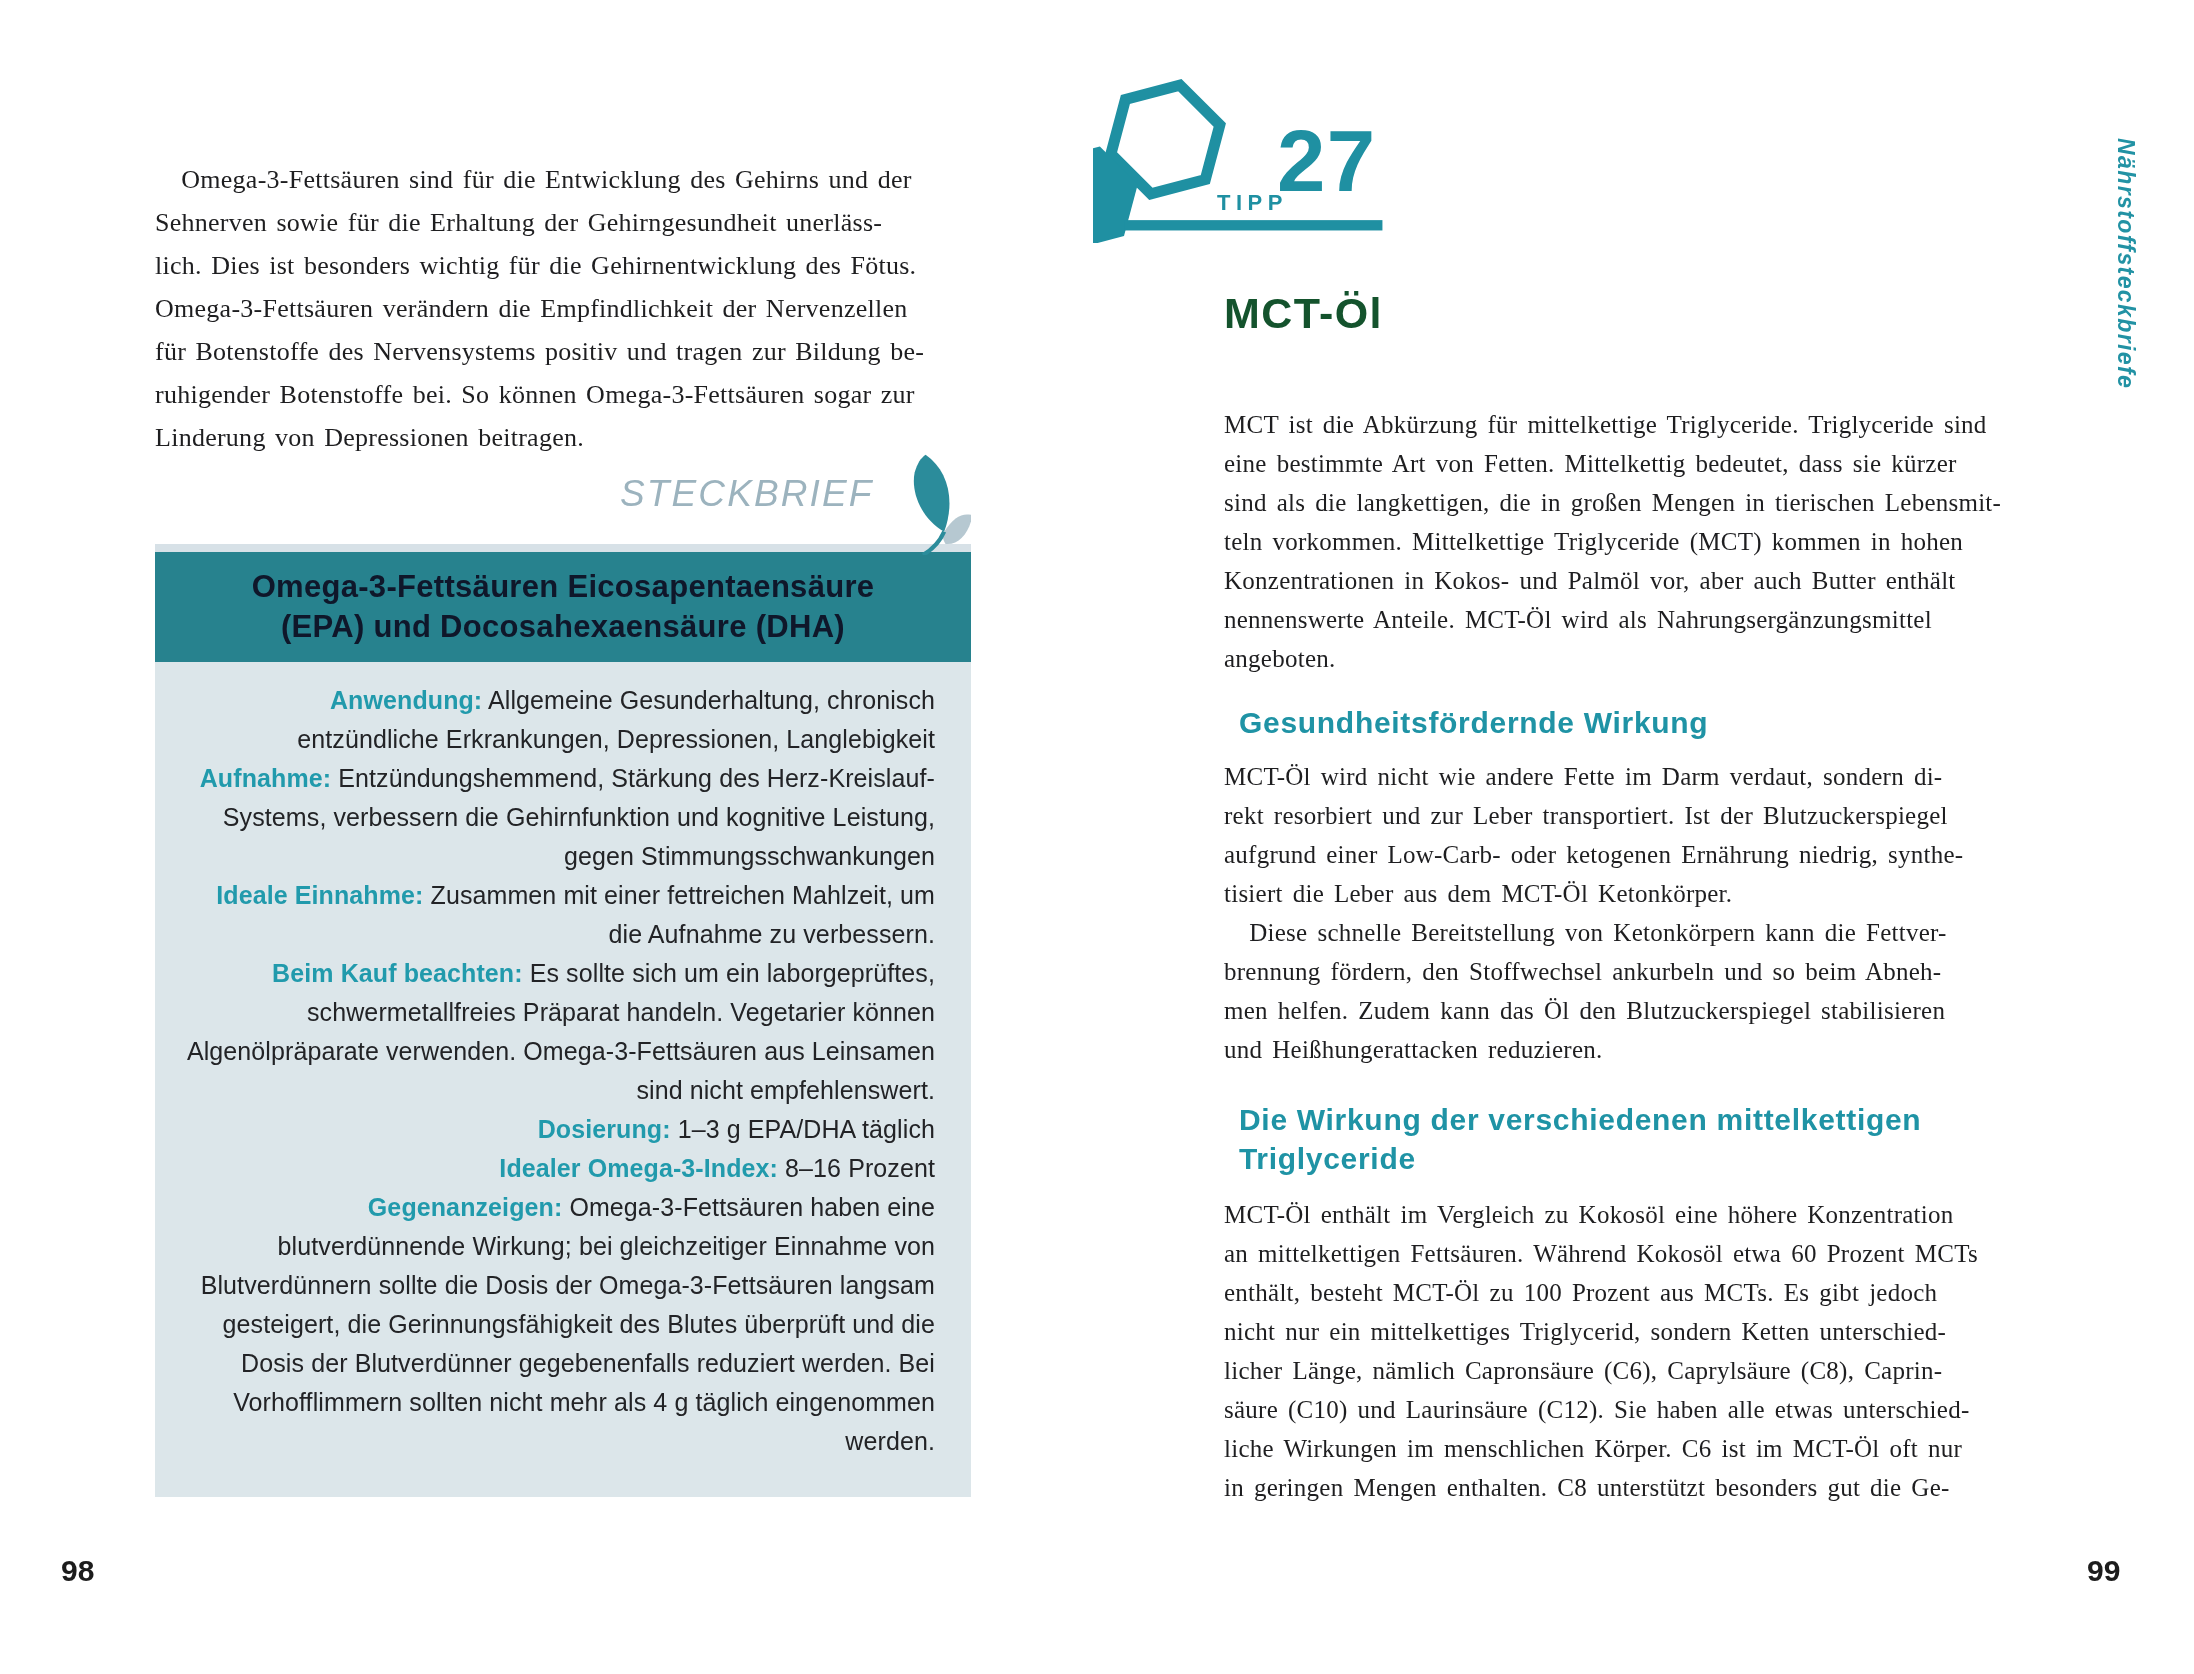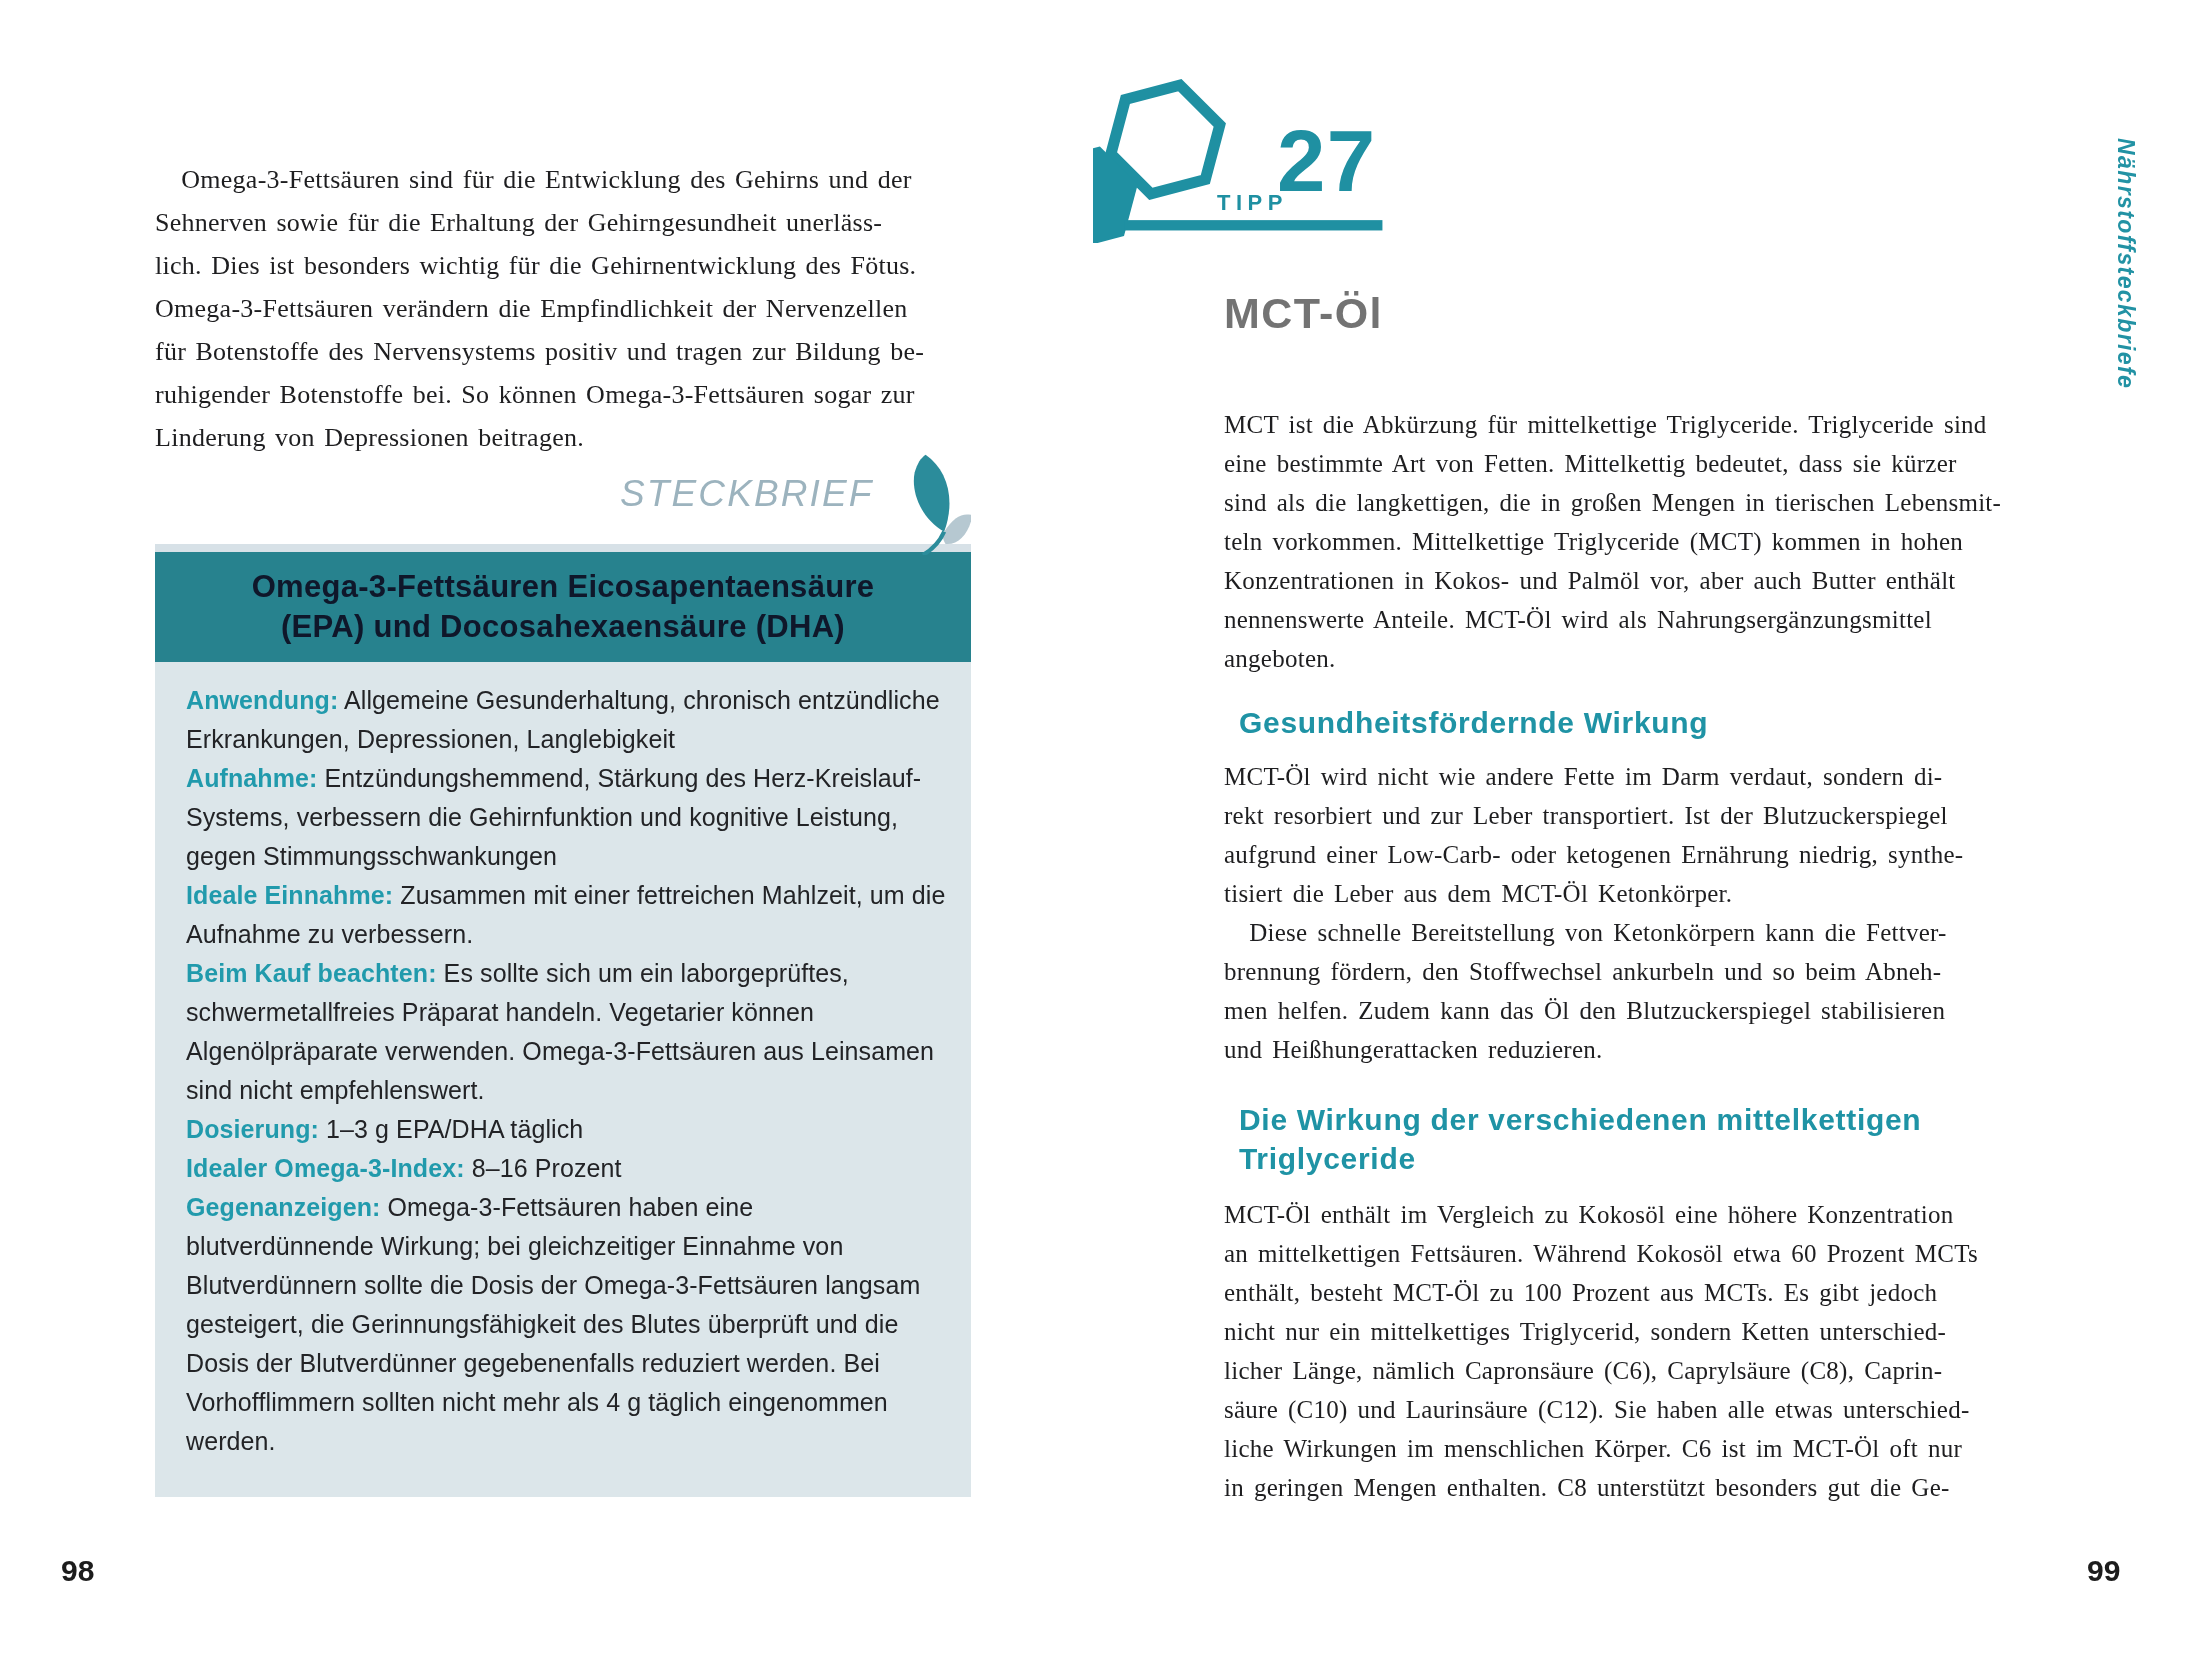--- a/index.html
+++ b/index.html
@@ -40,21 +40,22 @@
     left:155px;top:544px;width:816px;z-index:2;
   }
   .infobox-strip{height:8.3px;background:#d7e1e7;}
   .infobox-title{
     margin:0;background:#27828e;color:#0f172a;
     font-size:31px;line-height:40px;font-weight:bold;
     text-align:center;padding:15px 6.9px;letter-spacing:0.3px;
   }
   .infobox-body{
     background:#dce6ea;
-    padding:19px 24px 36px 31px;
+    padding:19px 36px 36px 31px;
+    text-align:right;
   }
   .entry{
     margin:0;font-size:25px;line-height:39px;color:#222326;
     letter-spacing:0.1px;
   }
   .entry-label{color:#219aac;font-weight:bold;}
 
   .pagenum{
     font-size:30px;font-weight:bold;color:#1c1c1c;
   }
@@ -68,21 +69,21 @@
     font-size:22px;font-weight:bold;color:#1f90a2;
     letter-spacing:5.5px;
   }
   .tip-number{
     position:absolute;left:184px;top:50px;
     font-size:87px;line-height:87px;font-weight:800;
     color:#1f90a2;letter-spacing:1.4px;
   }
   .article-title{
     left:1224px;top:289px;margin:0;
-    font-size:43px;font-weight:bold;color:#737373;
+    font-size:43px;font-weight:bold;color:#14532d;
     letter-spacing:1.4px;
     text-align:right;
   }
   .rp{
     left:1224px;width:853px;
     font-size:25px;line-height:39px;
     word-spacing:0.14em;letter-spacing:0.01em;
   }
   .intro-right{top:380px;}
   .subheading{

